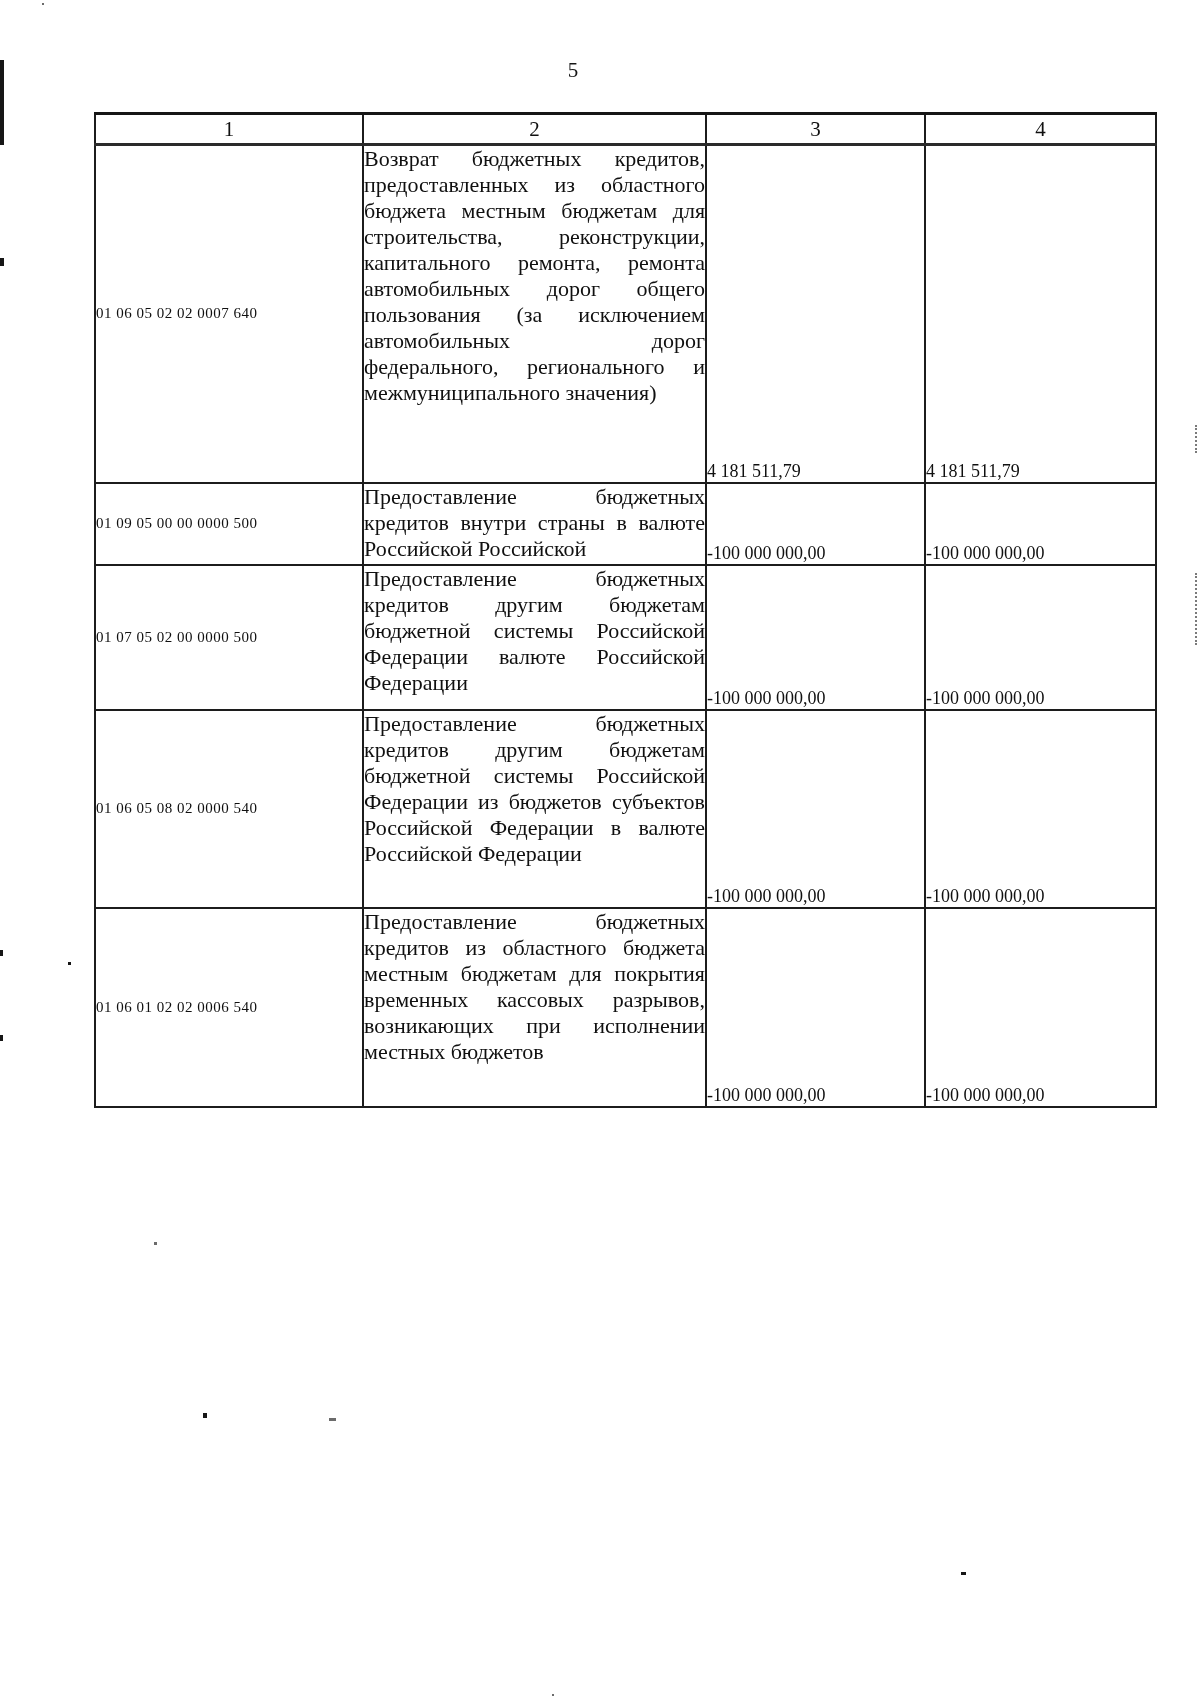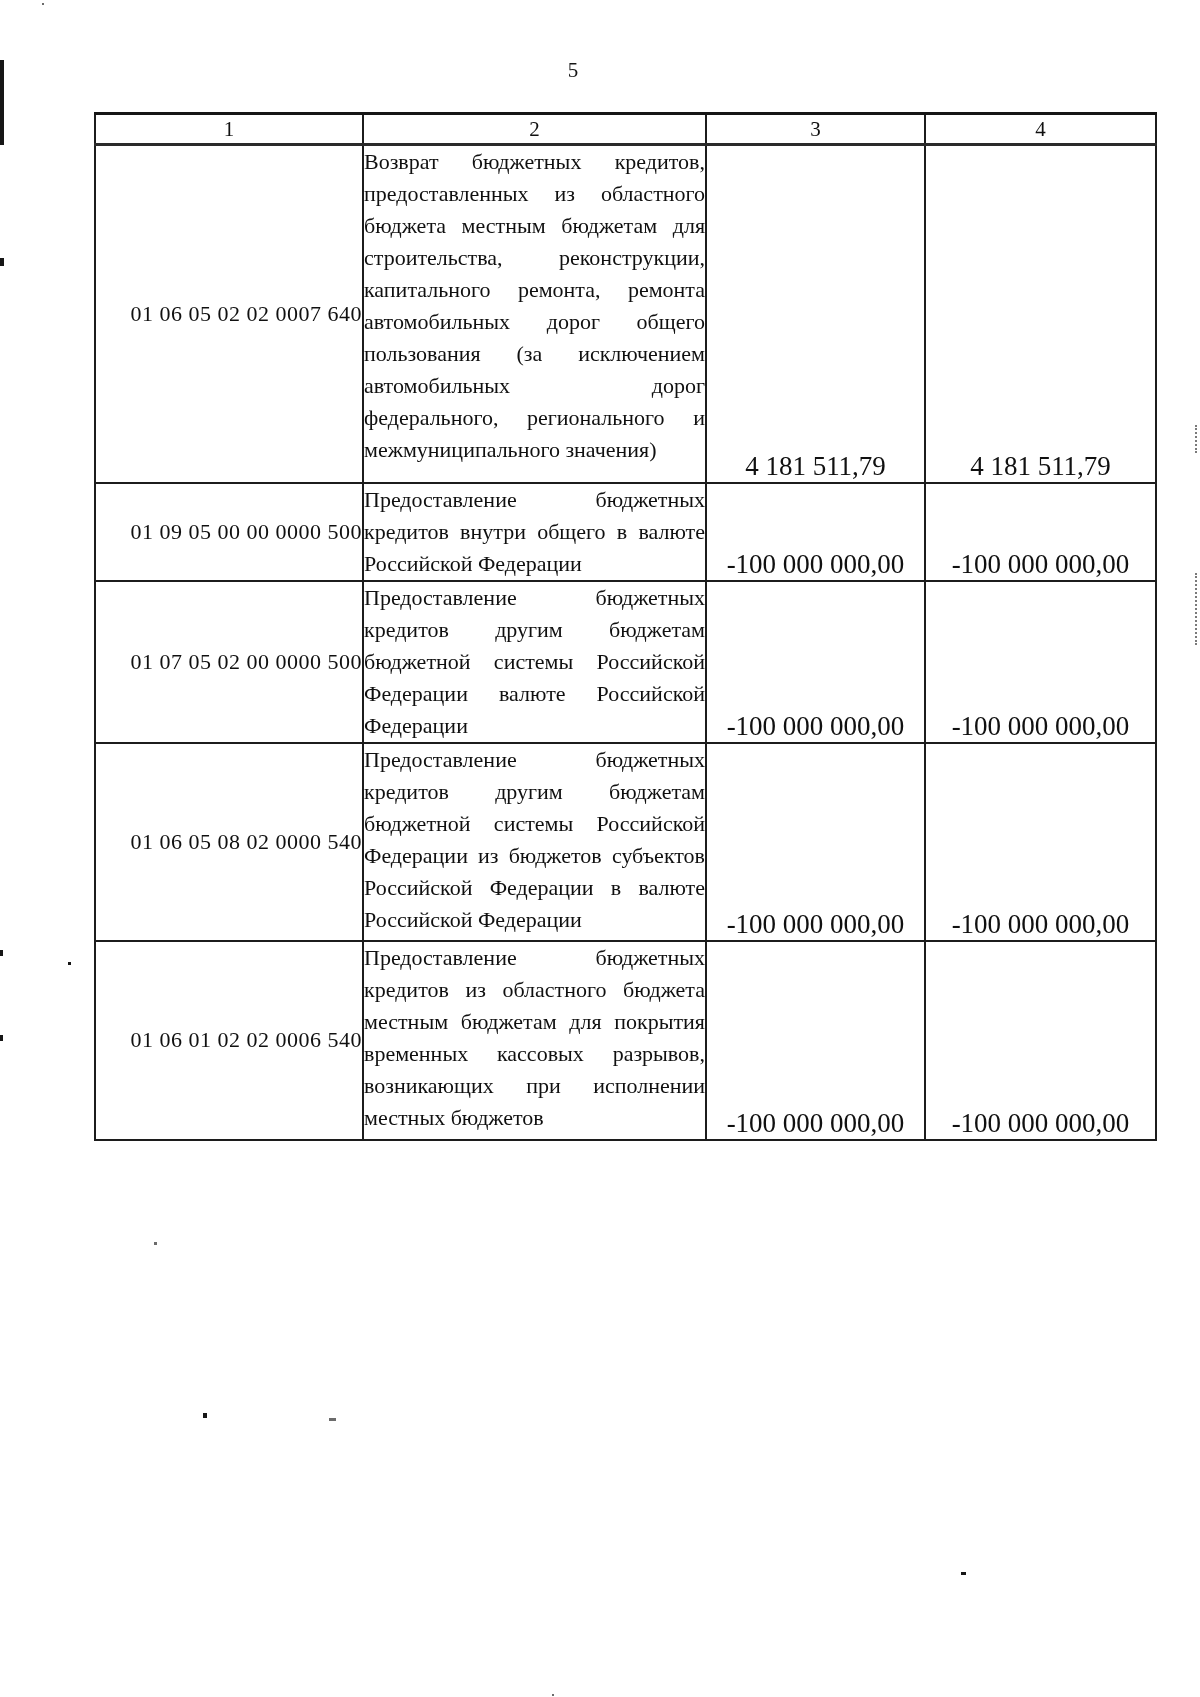--- a/index.html
+++ b/index.html
@@ -52,40 +52,40 @@
     text-align: center;
     vertical-align: middle;
     font-size: 21px;
   }
   tr.r1 { height: 338px; }
   tr.r2 { height: 82px;  }
   tr.r3 { height: 145px; }
   tr.r4 { height: 198px; }
   tr.r5 { height: 199px; }
   td.code {
-    text-align: right;
+    text-align: left;
     vertical-align: middle;
     white-space: nowrap;
     letter-spacing: 0.5px;
-    font-size: 22px;
+    font-size: 15px;
   }
   td.desc {
     text-align: justify;
     text-align-last: left;
     vertical-align: top;
     padding: 5px 10px 6px 11px;
-    line-height: 32px;
+    line-height: 26px;
     font-size: 22px;
   }
   td.amount {
-    text-align: center;
+    text-align: left;
     vertical-align: bottom;
     white-space: nowrap;
     padding: 0 11px 7px 0;
-    font-size: 27px;
+    font-size: 18px;
   }
   .artifact {
     position: absolute;
     background: #161616;
   }
   .artifact.gray { background: #6b6b6b; }
   .artifact.vdots {
     background: none;
     border-left: 2px dotted #7a7a7a;
   }
@@ -114,21 +114,21 @@
     </thead>
     <tbody>
       <tr class="r1">
         <td class="code">01 06 05 02 02 0007 640</td>
         <td class="desc">Возврат бюджетных кредитов, предоставленных из областного бюджета местным бюджетам для строительства, реконструкции, капитального ремонта, ремонта автомобильных дорог общего пользования (за исключением автомобильных дорог федерального, регионального и межмуниципального значения)</td>
         <td class="amount">4 181 511,79</td>
         <td class="amount">4 181 511,79</td>
       </tr>
       <tr class="r2">
         <td class="code">01 09 05 00 00 0000 500</td>
-        <td class="desc">Предоставление бюджетных кредитов внутри общего в валюте Российской Федерации</td>
+        <td class="desc">Предоставление бюджетных кредитов внутри страны в валюте Российской Российской</td>
         <td class="amount">-100 000 000,00</td>
         <td class="amount">-100 000 000,00</td>
       </tr>
       <tr class="r3">
         <td class="code">01 07 05 02 00 0000 500</td>
         <td class="desc">Предоставление бюджетных кредитов другим бюджетам бюджетной системы Российской Федерации валюте Российской Федерации</td>
         <td class="amount">-100 000 000,00</td>
         <td class="amount">-100 000 000,00</td>
       </tr>
       <tr class="r4">

